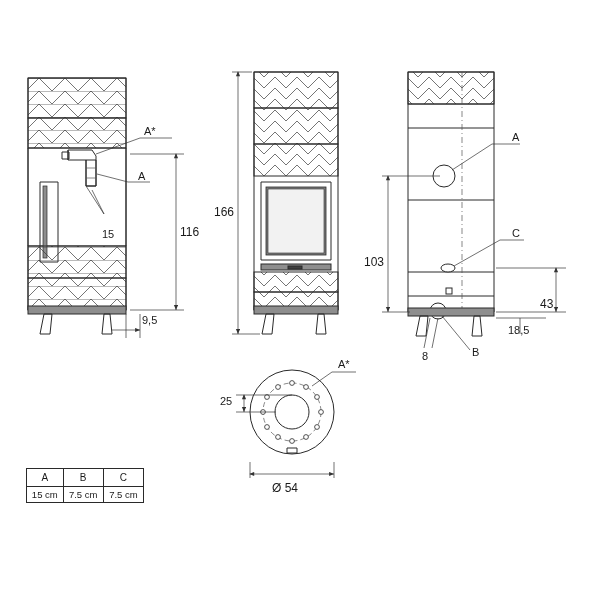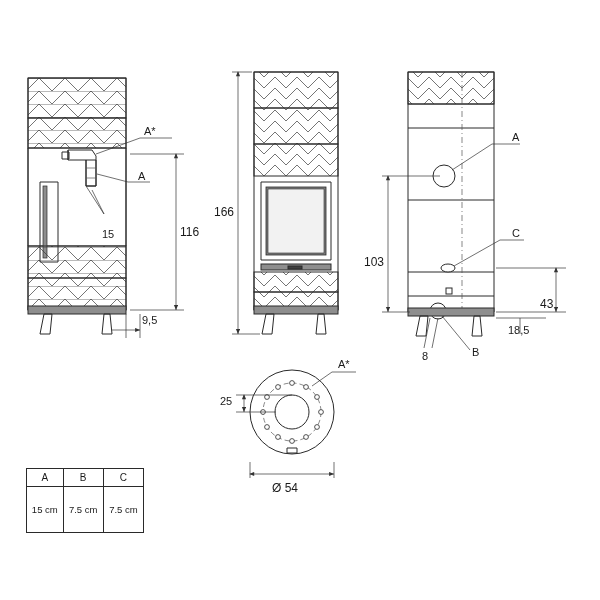--- a/index.html
+++ b/index.html
@@ -80,21 +80,21 @@
   }
   .tbl {
     position: absolute;
     border-collapse: collapse;
     font-size: 9.5px;
     color: #1a1a1a;
   }
   .tbl td {
     border: 1px solid #2a2a2a;
     text-align: center;
-    padding: 17px 0;
+    padding: 2px 0;
   }
   .tbl td.hdr {
     font-size: 10px;
     padding: 3px 0;
   }
 </style>
 </head>
 <body>
 
 <div id="stage">

